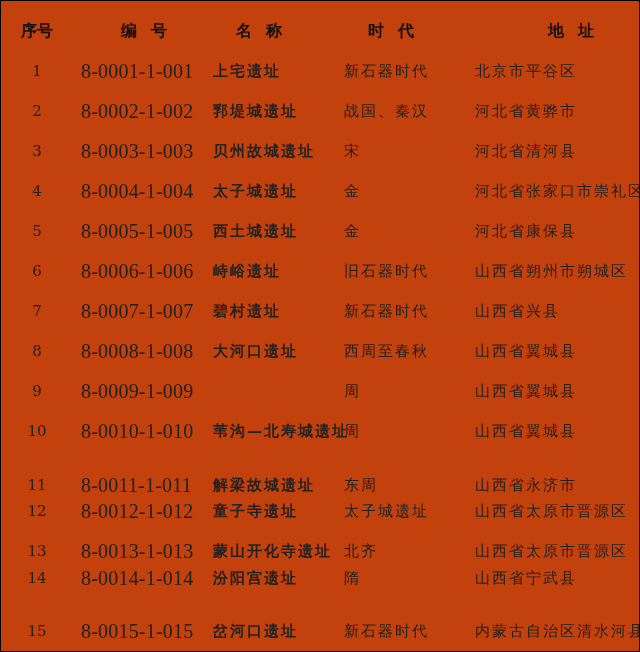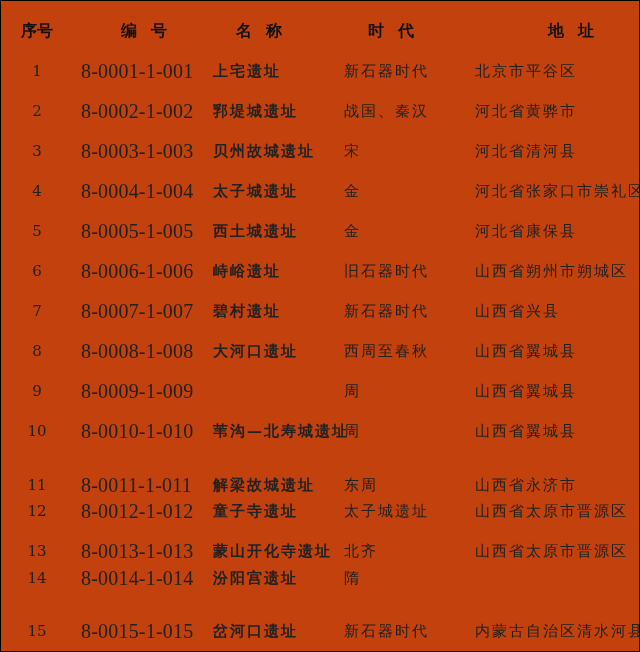--- a/index.html
+++ b/index.html
@@ -127,20 +127,21 @@
         <span class="cell c-code">8-0013-1-013</span>
         <span class="cell c-name">蒙山开化寺遗址</span>
         <span class="cell c-era">北齐</span>
         <span class="cell c-addr">山西省太原市晋源区</span>
       </div>
       <div class="row" style="top: 557px;">
         <span class="cell c-seq">14</span>
         <span class="cell c-code">8-0014-1-014</span>
         <span class="cell c-name">汾阳宫遗址</span>
         <span class="cell c-era">隋</span>
+        <span class="cell c-addr">山西省宁武县</span>
       </div>
       <div class="row" style="top: 610px;">
         <span class="cell c-seq">15</span>
         <span class="cell c-code">8-0015-1-015</span>
         <span class="cell c-name">岔河口遗址</span>
         <span class="cell c-era">新石器时代</span>
         <span class="cell c-addr">内蒙古自治区清水河县</span>
       </div>
     </div>
 </div>

